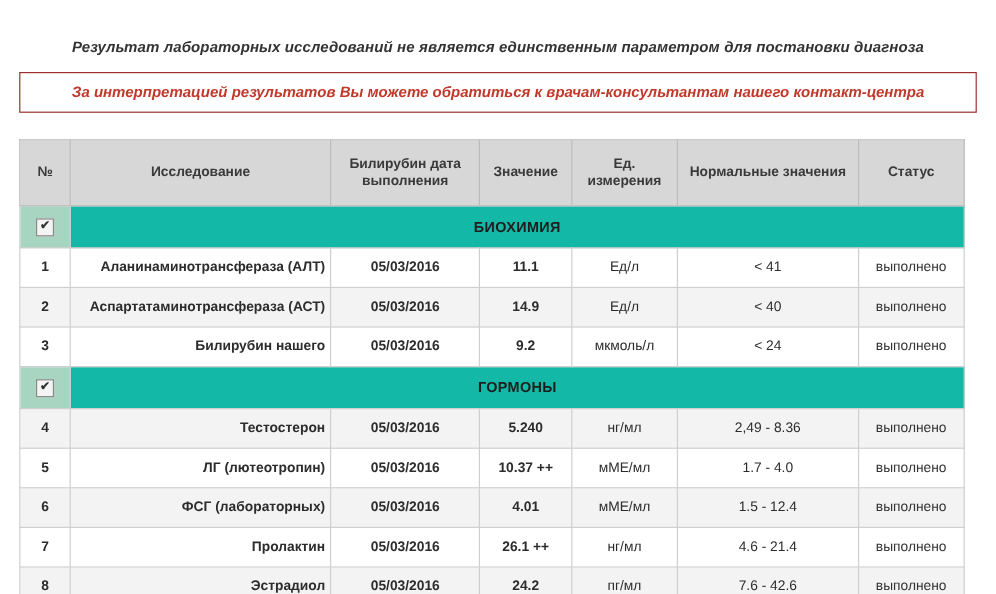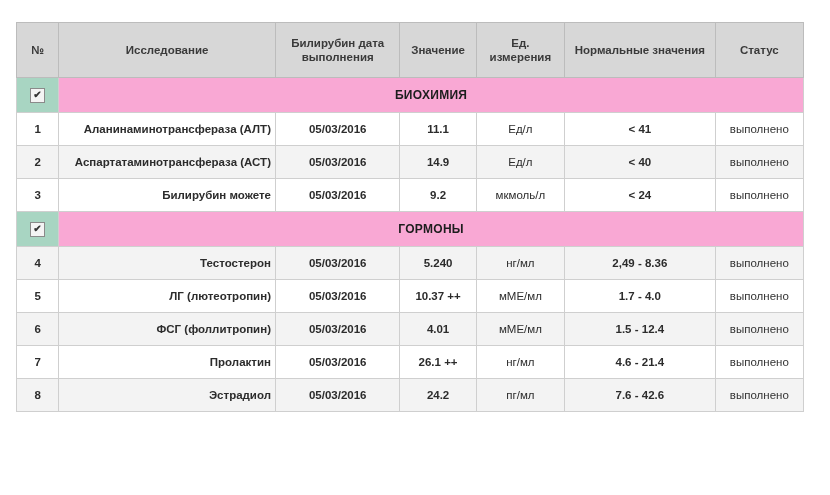--- a/index.html
+++ b/index.html
@@ -62,21 +62,21 @@
   }
   table.results td {
     border: 1px solid #cfcfcf;
     font-size: 11.5px;
     padding: 6px 4px;
     text-align: center;
     color: #2c2c2c;
     height: 20px;
   }
   tr.group-row td {
-    background: #f9a8d4;
+    background: #14b8a6;
     font-weight: bold;
     font-size: 12px;
     color: #1d1d1d;
     letter-spacing: 0.3px;
     height: 22px;
   }
   tr.group-row td.group-check {
     background: #a8d5c2;
   }
   .checkbox {
@@ -104,21 +104,21 @@
   }
   tr.data-row td.c-value {
     font-weight: bold;
     margin-top: 32px;
   }
   tr.data-row td.c-unit {
     font-weight: normal;
     text-align: center;
   }
   tr.data-row td.c-norm {
-    font-weight: bold;
+    font-weight: normal;
   }
   tr.data-row td.c-status {
     font-weight: normal;
     color: #333;
   }
   tr.alt td {
     background: #f3f3f3;
   }
   tr.white td {
     background: #ffffff;
@@ -129,21 +129,25 @@
   .col-value  { width: 76px; }
   .col-unit   { width: 88px; }
   .col-norm   { width: 150px; }
   .col-status { width: 88px; }
 </style>
 </head>
 <body>
 
 <div class="page">
 
-
+  <div class="notice-top">Результат лабораторных исследований не является единственным параметром для постановки диагноза</div>
+
+  <div class="notice-box">
+    <span class="notice-box-text">За интерпретацией результатов Вы можете обратиться к врачам-консультантам нашего контакт-центра</span>
+  </div>
 
   <table class="results">
     <colgroup>
       <col class="col-num">
       <col class="col-name">
       <col class="col-date">
       <col class="col-value">
       <col class="col-unit">
       <col class="col-norm">
       <col class="col-status">
@@ -177,21 +181,21 @@
           <td class="c-num">2</td>
           <td class="c-name">Аспартатаминотрансфераза (АСТ)</td>
           <td class="c-date">05/03/2016</td>
           <td class="c-value">14.9</td>
           <td class="c-unit">Ед/л</td>
           <td class="c-norm">&lt; 40</td>
           <td class="c-status">выполнено</td>
         </tr>
         <tr class="data-row white">
           <td class="c-num">3</td>
-          <td class="c-name">Билирубин можете</td>
+          <td class="c-name">Билирубин нашего</td>
           <td class="c-date">05/03/2016</td>
           <td class="c-value">9.2</td>
           <td class="c-unit">мкмоль/л</td>
           <td class="c-norm">&lt; 24</td>
           <td class="c-status">выполнено</td>
         </tr>
         <tr class="group-row">
           <td class="group-check"><span class="checkbox">✔</span></td>
           <td colspan="6">ГОРМОНЫ</td>
         </tr>
@@ -208,21 +212,21 @@
           <td class="c-num">5</td>
           <td class="c-name">ЛГ (лютеотропин)</td>
           <td class="c-date">05/03/2016</td>
           <td class="c-value">10.37 ++</td>
           <td class="c-unit">мМЕ/мл</td>
           <td class="c-norm">1.7 - 4.0</td>
           <td class="c-status">выполнено</td>
         </tr>
         <tr class="data-row alt">
           <td class="c-num">6</td>
-          <td class="c-name">ФСГ (фоллитропин)</td>
+          <td class="c-name">ФСГ (лабораторных)</td>
           <td class="c-date">05/03/2016</td>
           <td class="c-value">4.01</td>
           <td class="c-unit">мМЕ/мл</td>
           <td class="c-norm">1.5 - 12.4</td>
           <td class="c-status">выполнено</td>
         </tr>
         <tr class="data-row white">
           <td class="c-num">7</td>
           <td class="c-name">Пролактин</td>
           <td class="c-date">05/03/2016</td>

